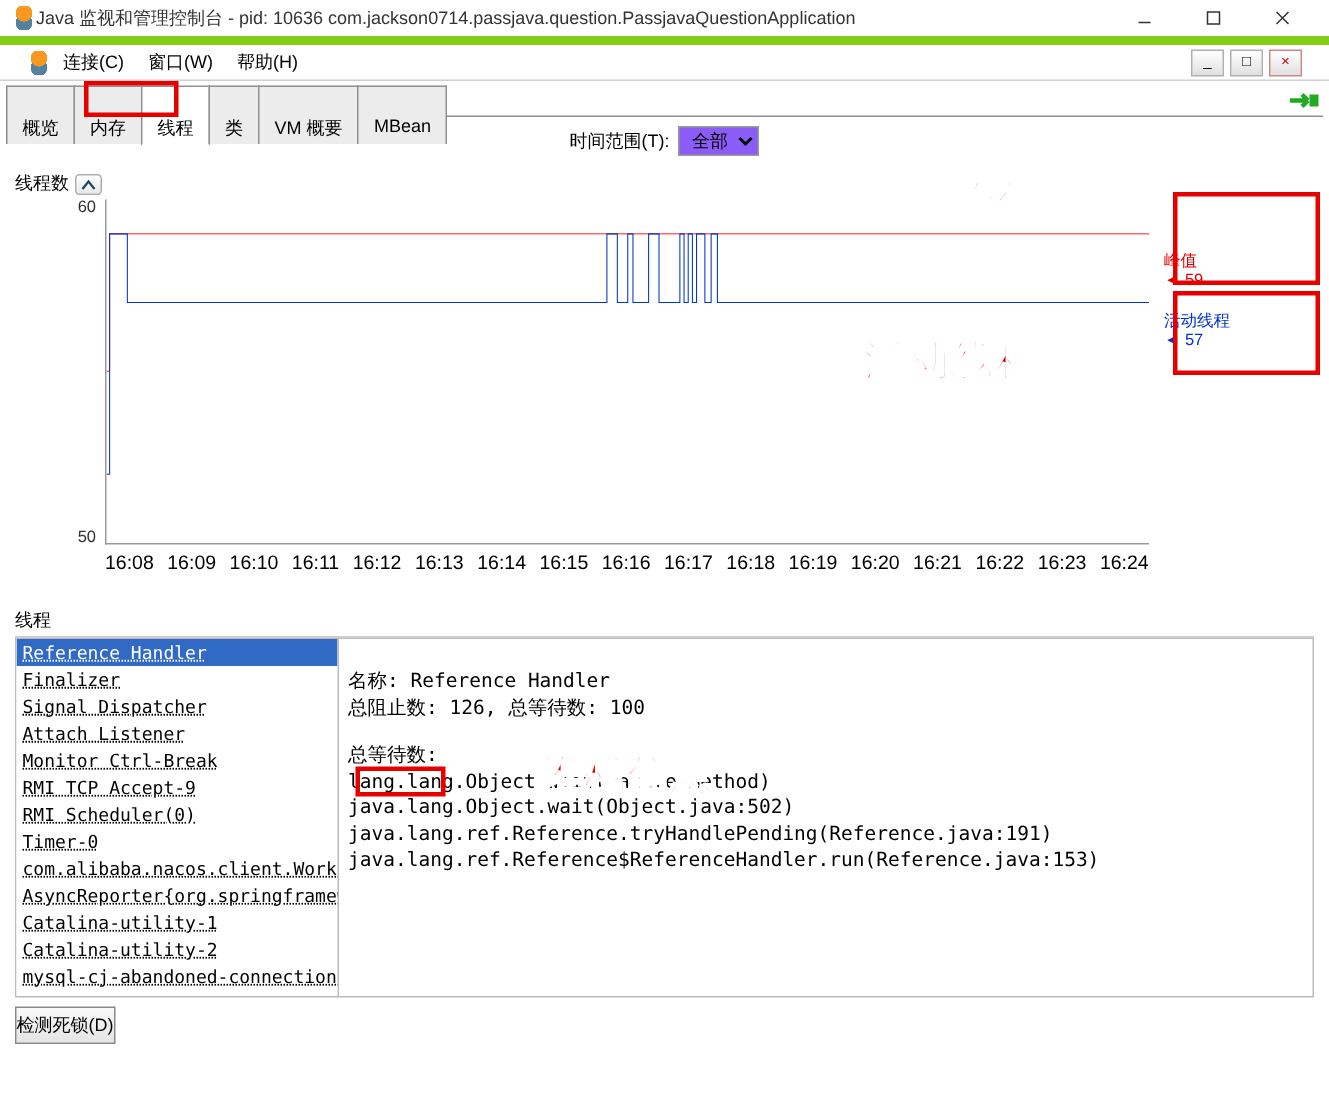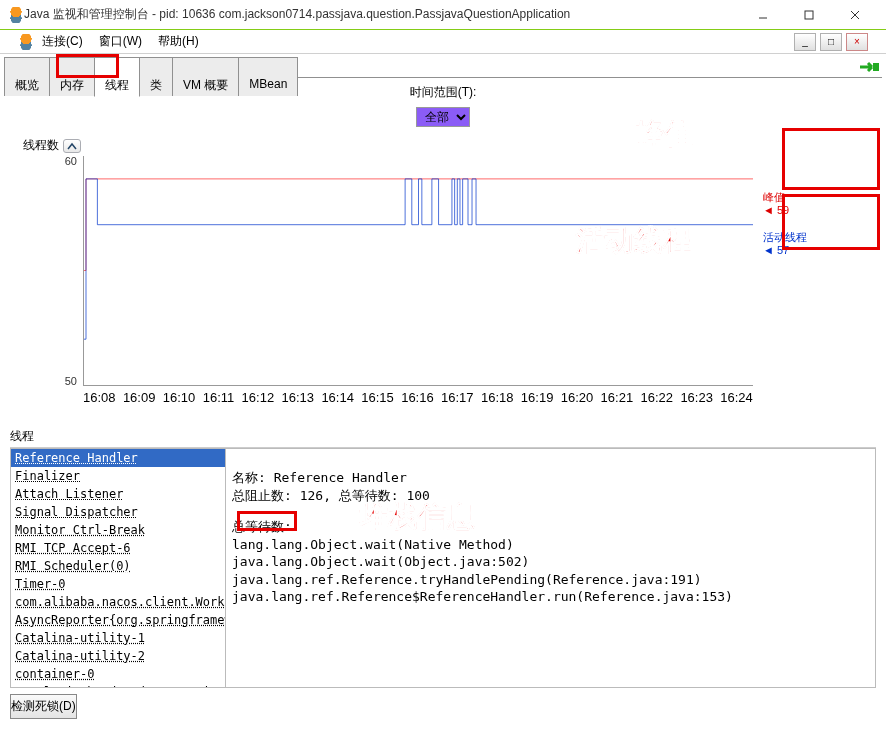--- a/index.html
+++ b/index.html
@@ -1,42 +1,42 @@
 <!DOCTYPE html>
 <html><head>
 <meta charset="utf-8">
 <style>
   * { box-sizing: border-box; margin: 0; padding: 0; }
   body { font-family: "Microsoft YaHei", Tahoma, sans-serif; font-size: 12px; background: #fff; width: 886px; height: 743px; overflow: hidden; position: relative; }
   
   
-  .titlebar { display: flex; align-items: center; height: 30px; border-bottom: 1px solid #84cc16; padding: 0 8px; }
+  .titlebar { display: flex; align-items: center; height: 30px; border-bottom: 6px solid #84cc16; padding: 0 8px; }
   .titlebar .title { flex: 1; font-size: 12px; color: #333; }
   .titlebar .winbtns { display: flex; gap: 0; }
   .titlebar .winbtn { width: 46px; height: 30px; display: flex; align-items: center; justify-content: center; cursor: pointer; }
   .titlebar .winbtn svg { width: 10px; height: 10px; stroke: #333; stroke-width: 1; fill: none; }
   
   
   .menubar { display: flex; align-items: center; height: 24px; border-bottom: 1px solid #d0d0d0; padding: 0 18px; }
   .menubar .menuitem { padding: 2px 8px; cursor: pointer; font-size: 12px; }
   .menubar .innerbtns { margin-left: auto; display: flex; gap: 4px; }
   .menubar .innerbtn { width: 22px; height: 18px; border: 1px solid #b0b0b0; background: linear-gradient(#fff,#e0e0e0); display:flex; align-items:center; justify-content:center; cursor:pointer; font-size:10px; }
   
   
   .tabbar { display: flex; border-bottom: 1px solid #909090; margin: 2px 4px 0 4px; position: relative; height: 22px; }
   .tab { padding: 19px 10px; border: 1px solid #909090; border-bottom: none; margin-right: -1px; background: #ececec; cursor: pointer; font-size: 12px; position: relative; top: 1px; }
   .tab.active { background: #fff; border-bottom: 1px solid #fff; }
   .tabbar .green-arrow { margin-left: auto; width: 24px; display:flex; align-items:center; justify-content:center; }
   
   
-  .timerange { display: flex; justify-content: center; align-items: center; padding: 6px 0; gap: 6px; font-size: 12px; flex-direction: column; }
+  .timerange { display: flex; justify-content: center; align-items: center; padding: 6px 0; gap: 6px; font-size: 12px; }
   .timerange select { font-size: 12px; padding: 1px 4px; border:1px solid #999; background:#8b5cf6; }
   
   
-  .chart-section { margin: 0 23px; }
+  .chart-section { margin: 0 10px; }
   .chart-header { display: flex; align-items: center; gap: 4px; margin-top: 4px; }
   .chart-header .chart-title { font-size: 12px; }
   .chart-header .expand-btn { border: 1px solid #abadb3; border-radius: 3px; width: 18px; height: 14px; display:flex; align-items:center; justify-content:center; background: linear-gradient(#fff,#e8e8e8); cursor:pointer; }
   .chart-wrap { position: relative; height: 260px; margin-top: 2px; }
   .y-axis { position: absolute; left: 30px; top: 0; bottom: 30px; width: 30px; }
   .y-axis .tick { position: absolute; right: 6px; font-size: 11px; color: #333; transform: translateY(-50%); }
   .plot { position: absolute; left: 60px; right: 110px; top: 0; bottom: 30px; border-left: 1px solid #999; border-bottom: 1px solid #999; }
   .plot svg { position: absolute; top:0; left:0; width:100%; height:100%; }
   .x-axis { position: absolute; left: 60px; right: 110px; bottom: 10px; height: 16px; display:flex; justify-content: space-between; font-size:13px; }
   .legend-box { position: absolute; right: 0; width: 100px; }
@@ -182,31 +182,30 @@
   </div>
 </div>
 
 <div class="thread-panel">
   <div class="section-title">线程</div>
   <div class="thread-body">
     <div class="thread-list">
       <div class="scroll" id="thread-list-scroll">
           <div class="item sel">Reference Handler</div>
           <div class="item">Finalizer</div>
+          <div class="item">Signal Dispatcher</div>
           <div class="item">Attach Listener</div>
-          <div class="item">Signal Dispatcher</div>
           <div class="item">Monitor Ctrl-Break</div>
-          <div class="item">RMI TCP Accept-6</div>
+          <div class="item">RMI TCP Accept-9</div>
           <div class="item">RMI Scheduler(0)</div>
           <div class="item">Timer-0</div>
           <div class="item">com.alibaba.nacos.client.Worke</div>
           <div class="item">AsyncReporter{org.springframew</div>
           <div class="item">Catalina-utility-1</div>
           <div class="item">Catalina-utility-2</div>
-          <div class="item">container-0</div>
           <div class="item">mysql-cj-abandoned-connection-</div>
         </div>
     </div>
     <div class="thread-detail">
       <div class="row"><span>名称:</span> <span>Reference Handler</span></div>
       <div class="row"><span>总阻止数:</span> <span>126,</span> <span>总等待数:</span> <span>100</span></div>
       <div class="row" style="height:14px;"></div>
       <div class="row"><span>总等待数:</span></div>
       <div id="trace-lines">
           <div class="row">lang.lang.Object.wait(Native Method)</div>

